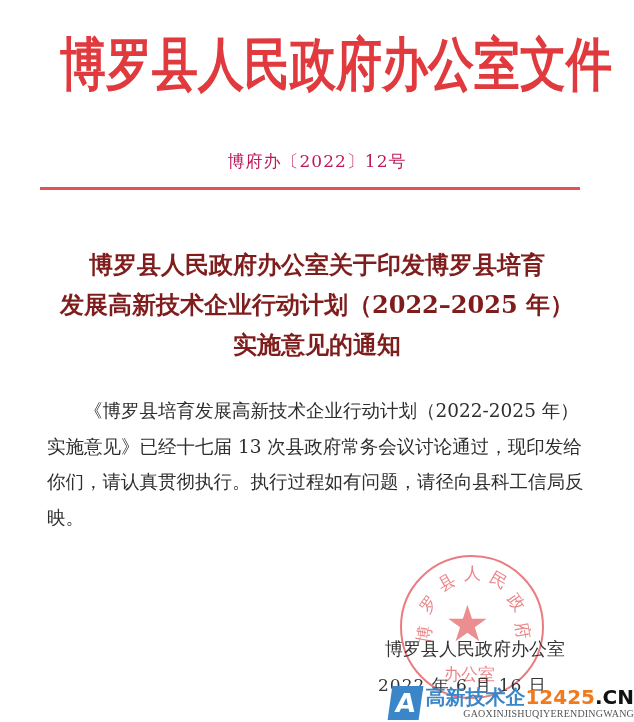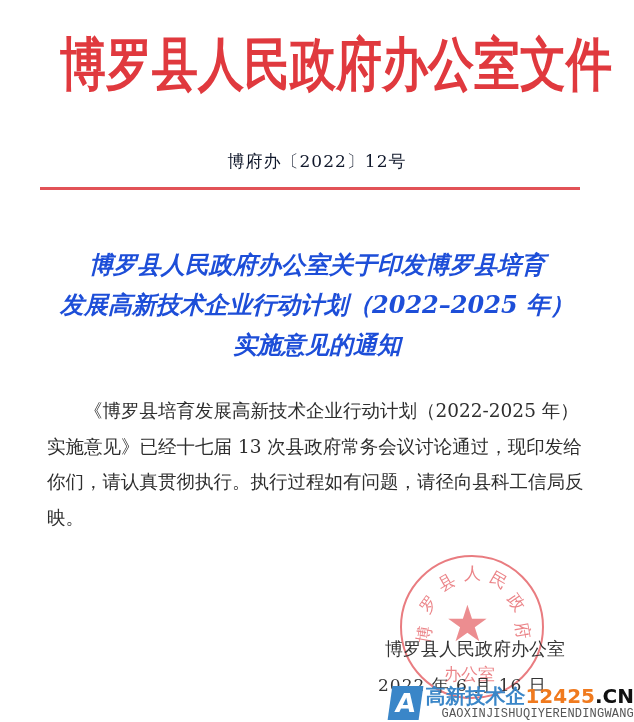--- a/index.html
+++ b/index.html
@@ -15,28 +15,28 @@
     display: flex; justify-content: space-between; align-items: center;
   }
   .doc-header span {
     display: inline-block; color: #e0393e;
     font-family: "DejaVu Serif", serif; font-weight: bold;
     font-size: 46px; transform: scaleY(1.25); transform-origin: center;
     letter-spacing: 0;
   }
   .doc-number {
     left: 0; width: 634px; top: 150px; text-align: center;
-    font-size: 17px; color: #0f172a; letter-spacing: 1px;
+    font-size: 17px; color: #be185d; letter-spacing: 1px;
   }
   .red-rule {
     left: 40px; top: 187px; width: 540px; height: 3px; background: #e25257;
   }
   .title {
     left: 0; width: 634px; top: 245px; text-align: center;
-    font-size: 24px; font-weight: bold; line-height: 40px; color: #1d4ed8; font-style: italic;
+    font-size: 24px; font-weight: bold; line-height: 40px; color: #7f1d1d;
   }
   .body-text {
     left: 47px; width: 545px; top: 393px;
     font-size: 18.5px; line-height: 35.5px; color: #2e2e2e;
   }
   .body-text p { margin: 0; }
   .indent { text-indent: 2em; }
   .seal {
     left: 400px; top: 555px; width: 140px; height: 140px;
     border: 2.5px solid rgba(226,80,85,0.75); border-radius: 50%;
@@ -63,21 +63,21 @@
     width: 34px; height: 34px; background: #3a86c8; color: #fff;
     font-family: "DejaVu Sans", sans-serif; font-weight: bold; font-size: 26px;
     display: flex; align-items: center; justify-content: center;
     transform: skewX(-8deg); margin-right: 4px;
   }
   .wm-text { display: flex; flex-direction: column; text-align: right; }
   .wm-main { font-family: "DejaVu Sans", sans-serif; font-weight: bold; font-size: 20px; line-height: 22px; white-space: nowrap; }
   .wm-cn-name { color: #3a86c8; }
   .wm-num { color: #f07a1e; }
   .wm-domain { color: #111; }
-  .wm-sub { font-family: Liberation Mono, monospace; font-size: 12px; color: #555; letter-spacing: 0.2px; }
+  .wm-sub { font-family: Liberation Serif, serif; font-size: 10px; color: #555; letter-spacing: 0.2px; }
 </style>
 </head>
 <body>
 
 <div class="abs doc-header">
   <span>博</span>
   <span>罗</span>
   <span>县</span>
   <span>人</span>
   <span>民</span>

